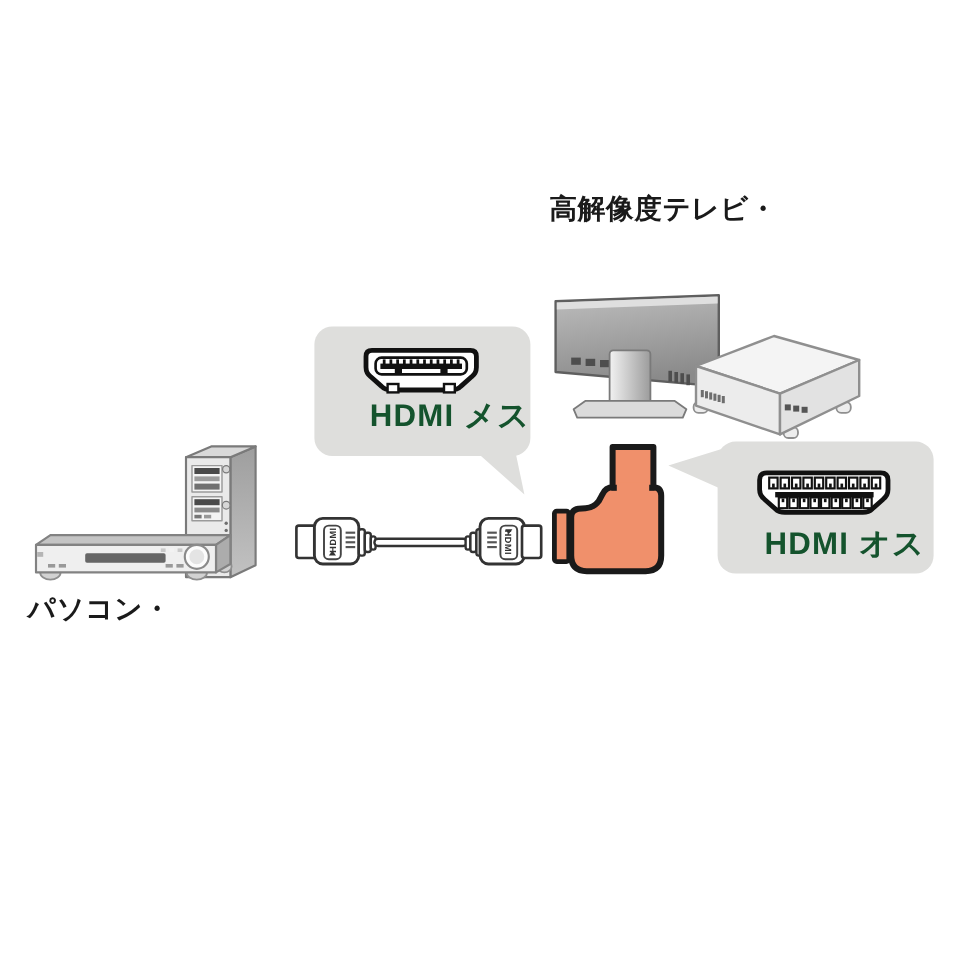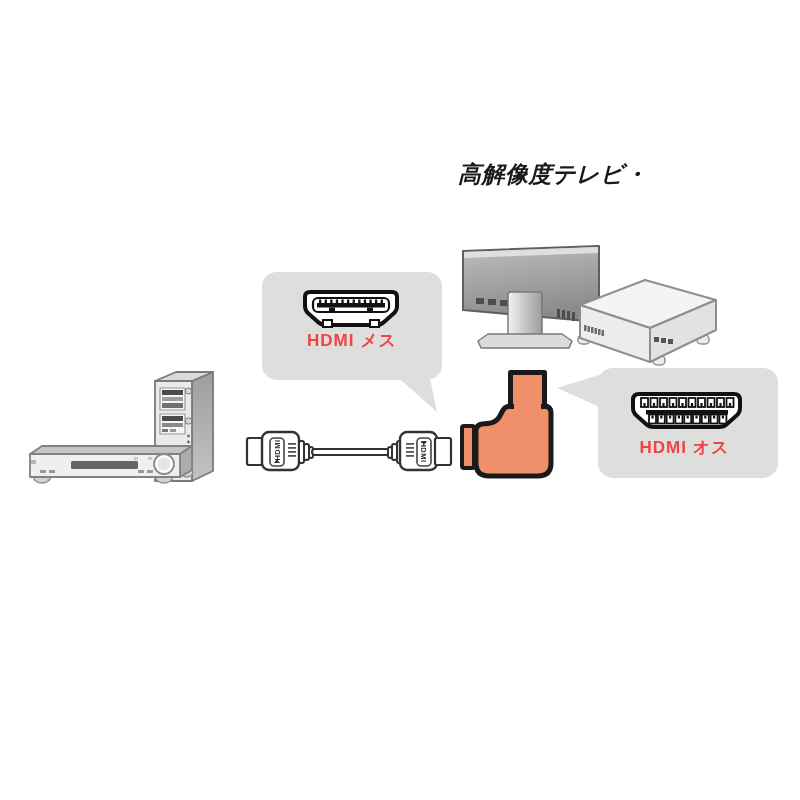--- a/index.html
+++ b/index.html
@@ -5,25 +5,25 @@
   html,body{margin:0;padding:0;background:#FFFFFF;}
   .canvas{
     position:relative;width:800px;height:800px;background:#FFFFFF;
     font-family:"Liberation Sans","DejaVu Sans",sans-serif;overflow:hidden;
   }
   svg.art{position:absolute;left:0;top:0;}
   .caption{
     position:absolute;font-weight:bold;color:#1A1A1A;
     font-size:23px;line-height:32px;letter-spacing:0.5px;white-space:nowrap;
   }
-  .caption.dest{left:458px;top:158px;font-style:italic;}
+  .caption.dest{left:458px;top:158px;}
   .caption.src{left:23px;top:492px;line-height:30px;}
   .bubble-label{
-    position:absolute;font-weight:bold;color:#ef4444;font-size:17px;
-    text-align:center;letter-spacing:1px;white-space:nowrap;
+    position:absolute;font-weight:bold;color:#14532d;font-size:26px;
+    text-align:right;letter-spacing:1px;white-space:nowrap;
   }
   .bubble-label.female{left:262px;top:329px;width:180px;}
   .bubble-label.male{left:598px;top:436px;width:173px;}
 </style>
 </head>
 <body>
 
 <div class="canvas">
 
 <svg class="art" width="800" height="800" viewBox="0 0 800 800">
@@ -223,18 +223,19 @@
         <rect x="713" y="415.5" width="2.2" height="3" fill="#111111"></rect>
         <rect x="721.8" y="415.5" width="2.2" height="3" fill="#111111"></rect>
   </g>
 </svg>
 
 <div class="caption dest">
   <div>高解像度テレビ・</div>
 </div>
 
 <div class="caption src">
+  <div>パソコン・</div>
 </div>
 
 <div class="bubble-label female">HDMI メス</div>
 <div class="bubble-label male">HDMI オス</div>
 
 </div>
 
 </body></html>

